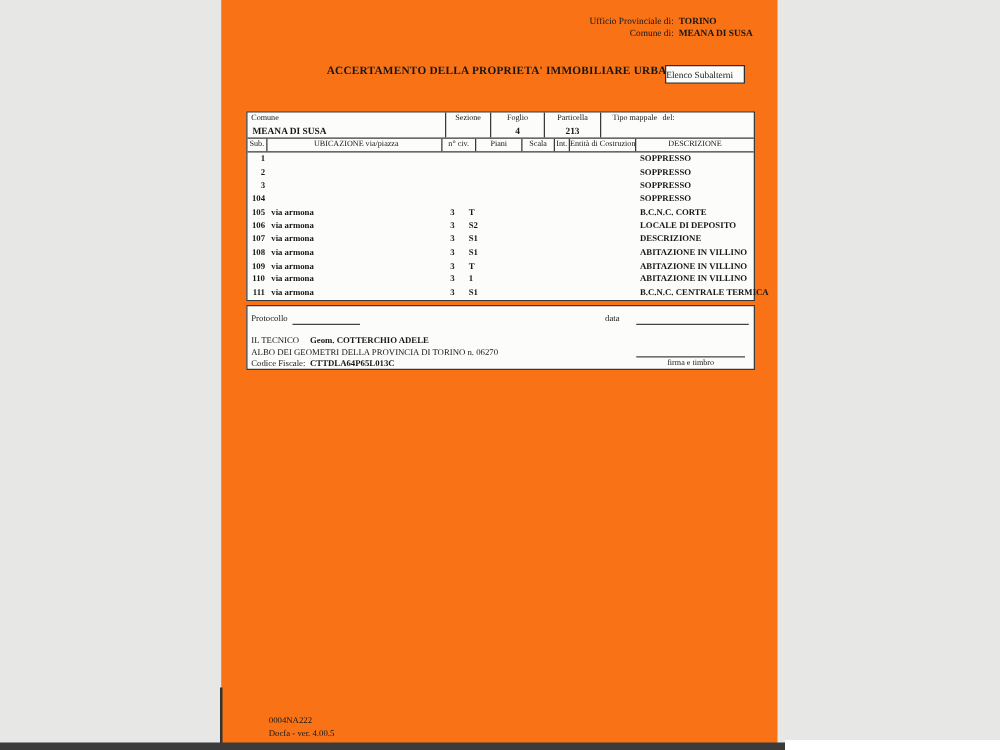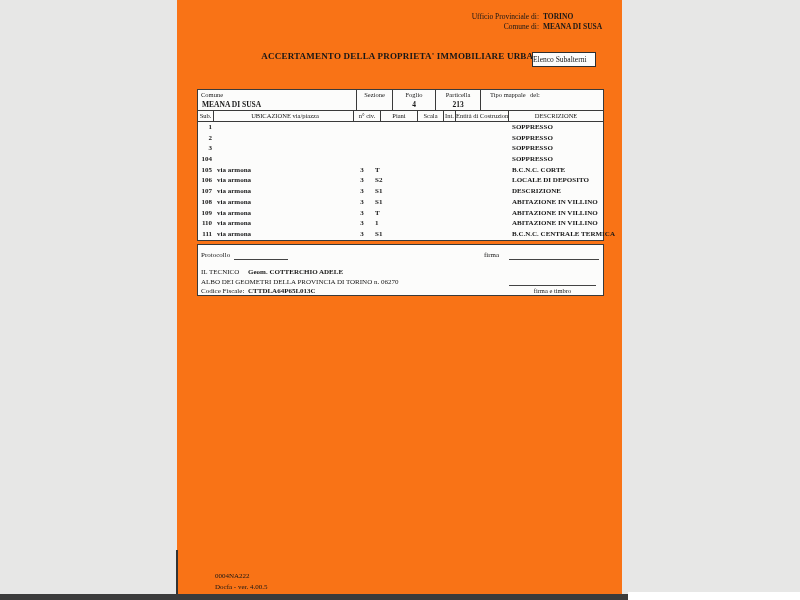--- a/index.html
+++ b/index.html
@@ -228,21 +228,21 @@
             <span class="r-civ">3</span>
             <span class="r-piani">S1</span>
             <span class="r-desc">B.C.N.C. CENTRALE TERMICA</span>
         </div>
       </div>
     </div>
 
     <div class="proto">
       <span class="abs p-protocollo">Protocollo</span>
       <span class="abs p-line1"></span>
-      <span class="abs p-data">firma</span>
+      <span class="abs p-data">data</span>
       <span class="abs p-line2"></span>
       <span class="abs p-tecnico">IL TECNICO</span>
       <span class="abs p-tecnico-v">Geom. COTTERCHIO ADELE</span>
       <span class="abs p-albo">ALBO DEI GEOMETRI DELLA PROVINCIA DI  TORINO n. 06270</span>
       <span class="abs p-codice">Codice Fiscale:</span>
       <span class="abs p-codice-v">CTTDLA64P65L013C</span>
       <span class="abs p-line3"></span>
       <span class="abs p-firma">firma e timbro</span>
     </div>
 

